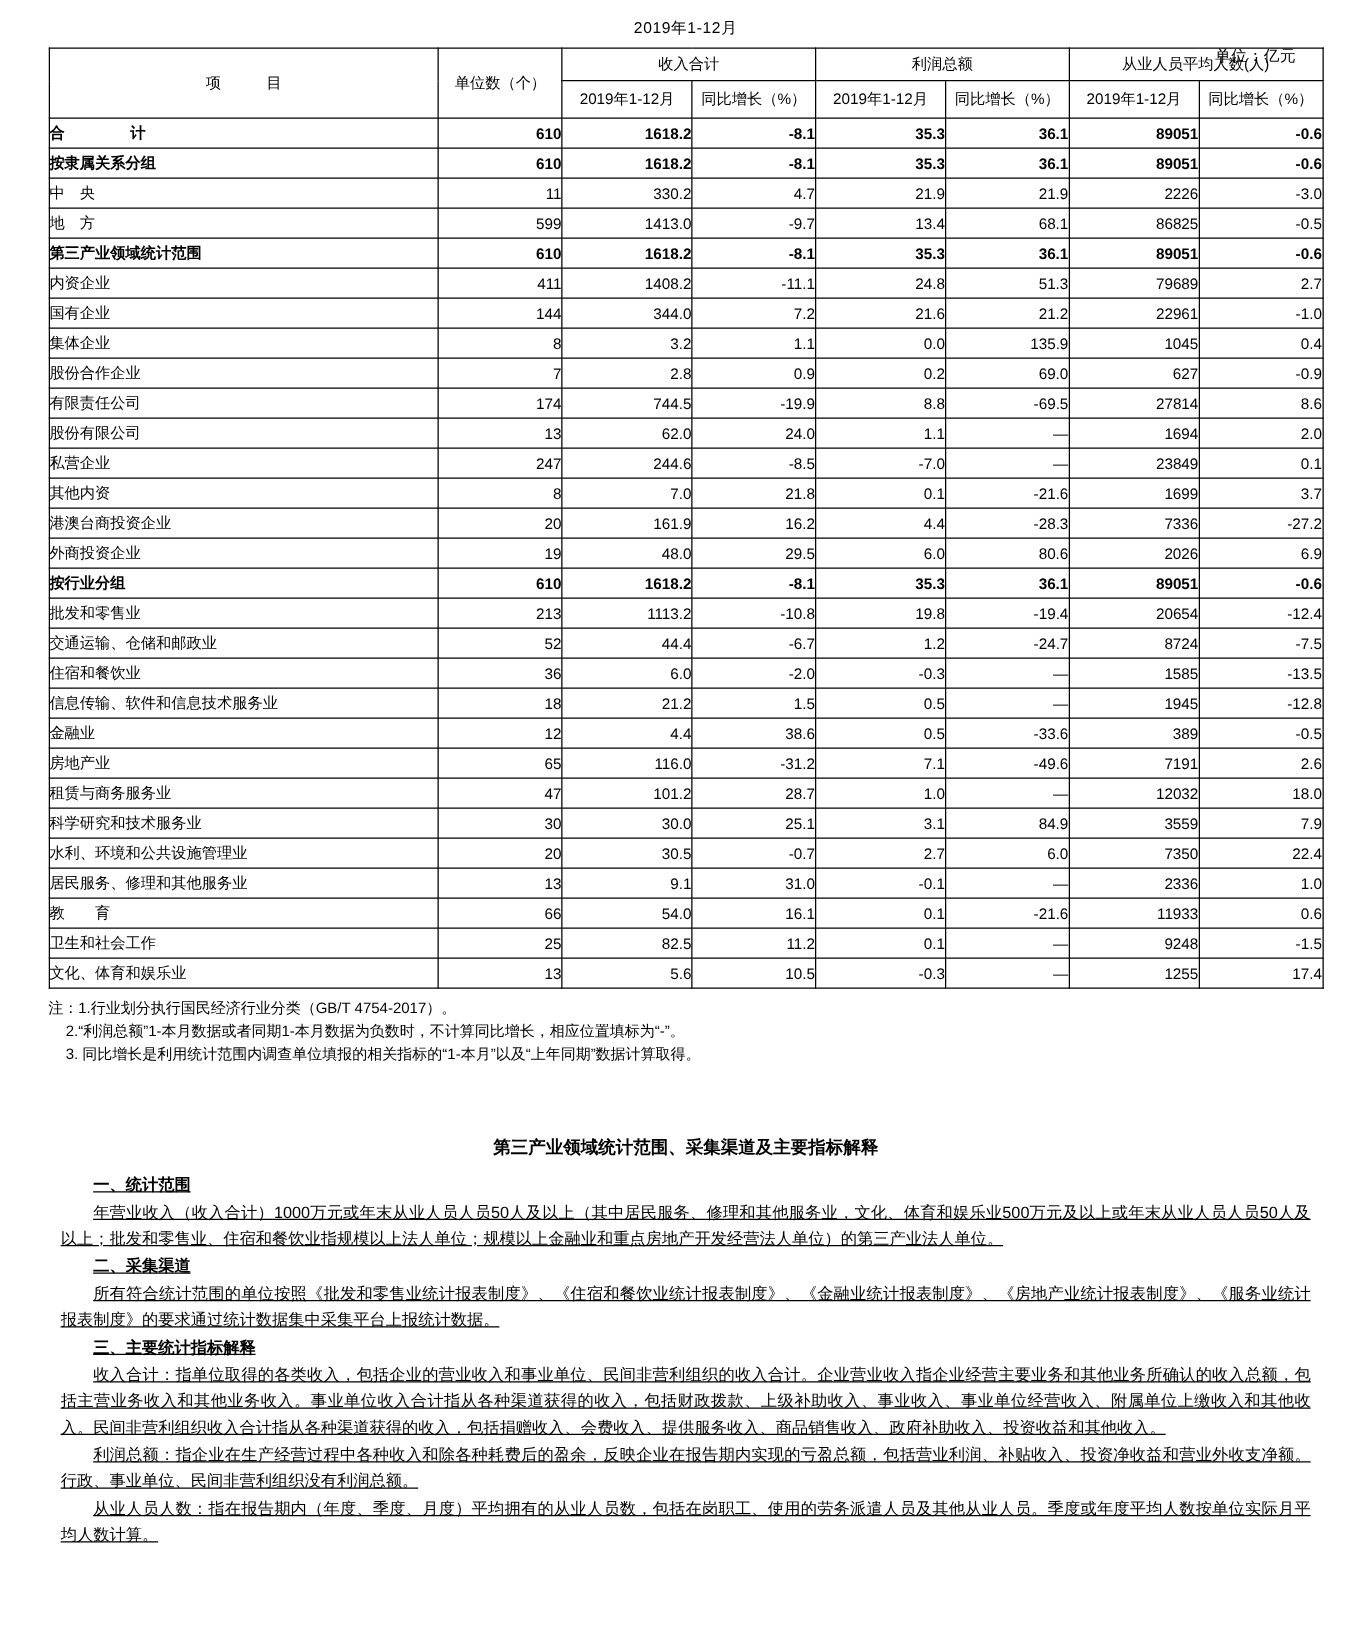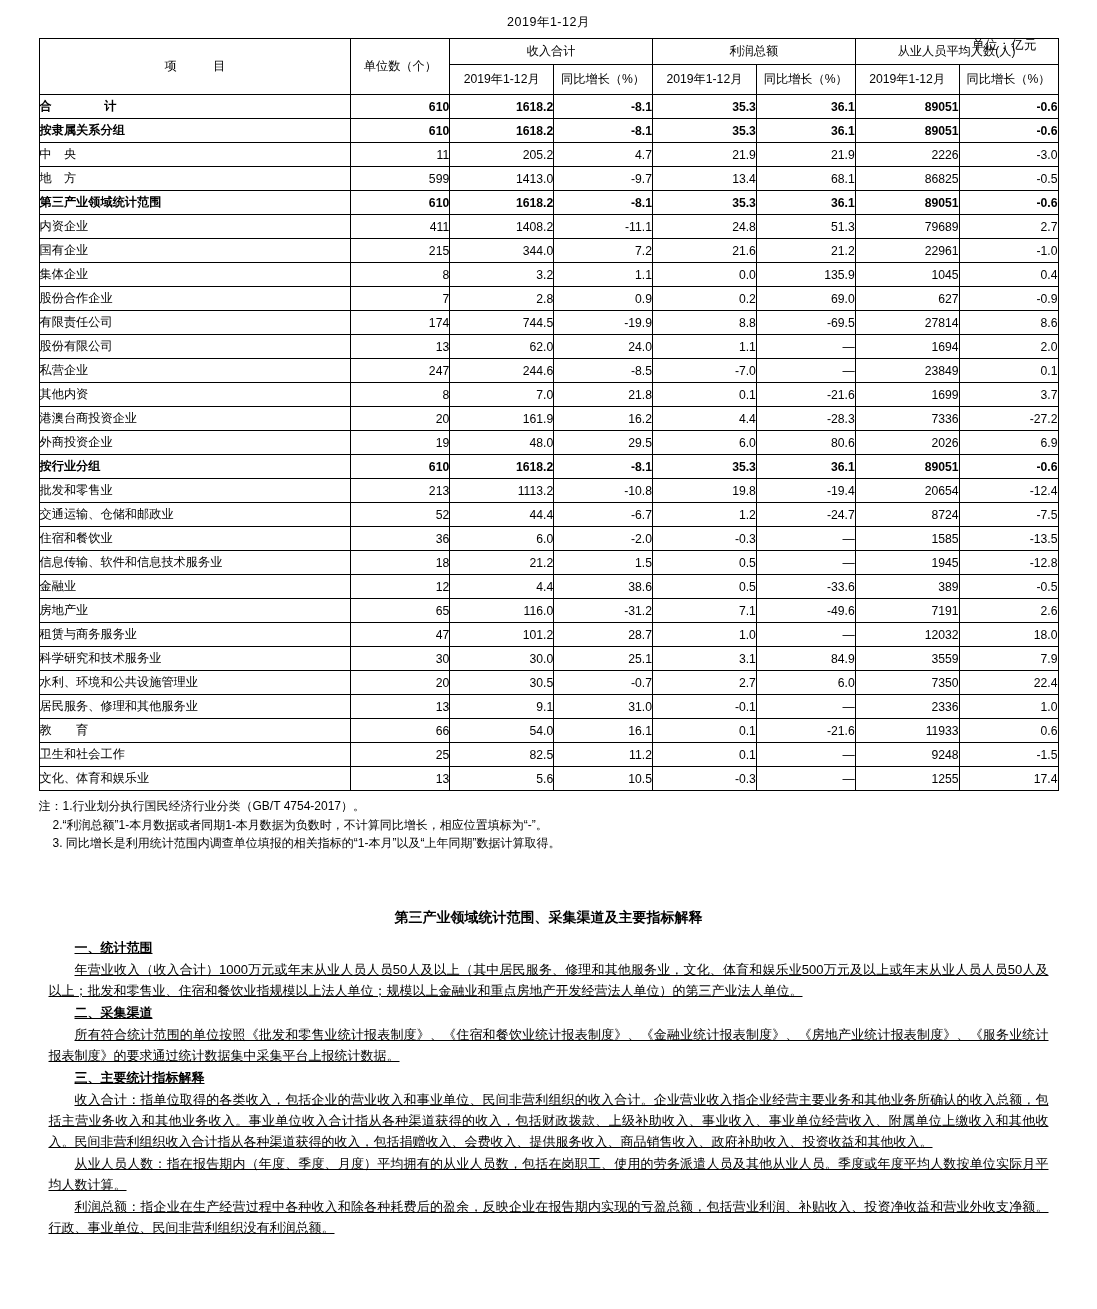--- a/index.html
+++ b/index.html
@@ -177,21 +177,21 @@
           <td class="num">1618.2</td>
           <td class="num">-8.1</td>
           <td class="num">35.3</td>
           <td class="num">36.1</td>
           <td class="num">89051</td>
           <td class="num">-0.6</td>
         </tr>
         <tr>
           <td class="lbl ind1">中　央</td>
           <td class="num">11</td>
-          <td class="num">205.2</td>
+          <td class="num">330.2</td>
           <td class="num">4.7</td>
           <td class="num">21.9</td>
           <td class="num">21.9</td>
           <td class="num">2226</td>
           <td class="num">-3.0</td>
         </tr>
         <tr>
           <td class="lbl ind1">地　方</td>
           <td class="num">599</td>
           <td class="num">1413.0</td>
@@ -216,21 +216,21 @@
           <td class="num">411</td>
           <td class="num">1408.2</td>
           <td class="num">-11.1</td>
           <td class="num">24.8</td>
           <td class="num">51.3</td>
           <td class="num">79689</td>
           <td class="num">2.7</td>
         </tr>
         <tr>
           <td class="lbl ind2">国有企业</td>
-          <td class="num">215</td>
+          <td class="num">144</td>
           <td class="num">344.0</td>
           <td class="num">7.2</td>
           <td class="num">21.6</td>
           <td class="num">21.2</td>
           <td class="num">22961</td>
           <td class="num">-1.0</td>
         </tr>
         <tr>
           <td class="lbl ind2">集体企业</td>
           <td class="num">8</td>
@@ -462,17 +462,17 @@
 
   <div class="sec-title">第三产业领域统计范围、采集渠道及主要指标解释</div>
 
   <div class="body-text">
     <p class="sub">一、统计范围</p>
     <p class="para">年营业收入（收入合计）1000万元或年末从业人员人员50人及以上（其中居民服务、修理和其他服务业，文化、体育和娱乐业500万元及以上或年末从业人员人员50人及以上；批发和零售业、住宿和餐饮业指规模以上法人单位；规模以上金融业和重点房地产开发经营法人单位）的第三产业法人单位。</p>
     <p class="sub">二、采集渠道</p>
     <p class="para">所有符合统计范围的单位按照《批发和零售业统计报表制度》、《住宿和餐饮业统计报表制度》、《金融业统计报表制度》、《房地产业统计报表制度》、《服务业统计报表制度》的要求通过统计数据集中采集平台上报统计数据。</p>
     <p class="sub">三、主要统计指标解释</p>
     <p class="para">收入合计：指单位取得的各类收入，包括企业的营业收入和事业单位、民间非营利组织的收入合计。企业营业收入指企业经营主要业务和其他业务所确认的收入总额，包括主营业务收入和其他业务收入。事业单位收入合计指从各种渠道获得的收入，包括财政拨款、上级补助收入、事业收入、事业单位经营收入、附属单位上缴收入和其他收入。民间非营利组织收入合计指从各种渠道获得的收入，包括捐赠收入、会费收入、提供服务收入、商品销售收入、政府补助收入、投资收益和其他收入。</p>
+    <p class="para">利润总额：指企业在生产经营过程中各种收入和除各种耗费后的盈余，反映企业在报告期内实现的亏盈总额，包括营业利润、补贴收入、投资净收益和营业外收支净额。行政、事业单位、民间非营利组织没有利润总额。</p>
     <p class="para">从业人员人数：指在报告期内（年度、季度、月度）平均拥有的从业人员数，包括在岗职工、使用的劳务派遣人员及其他从业人员。季度或年度平均人数按单位实际月平均人数计算。</p>
-    <p class="para">利润总额：指企业在生产经营过程中各种收入和除各种耗费后的盈余，反映企业在报告期内实现的亏盈总额，包括营业利润、补贴收入、投资净收益和营业外收支净额。行政、事业单位、民间非营利组织没有利润总额。</p>
   </div>
 
 </div>
 
 </body></html>

